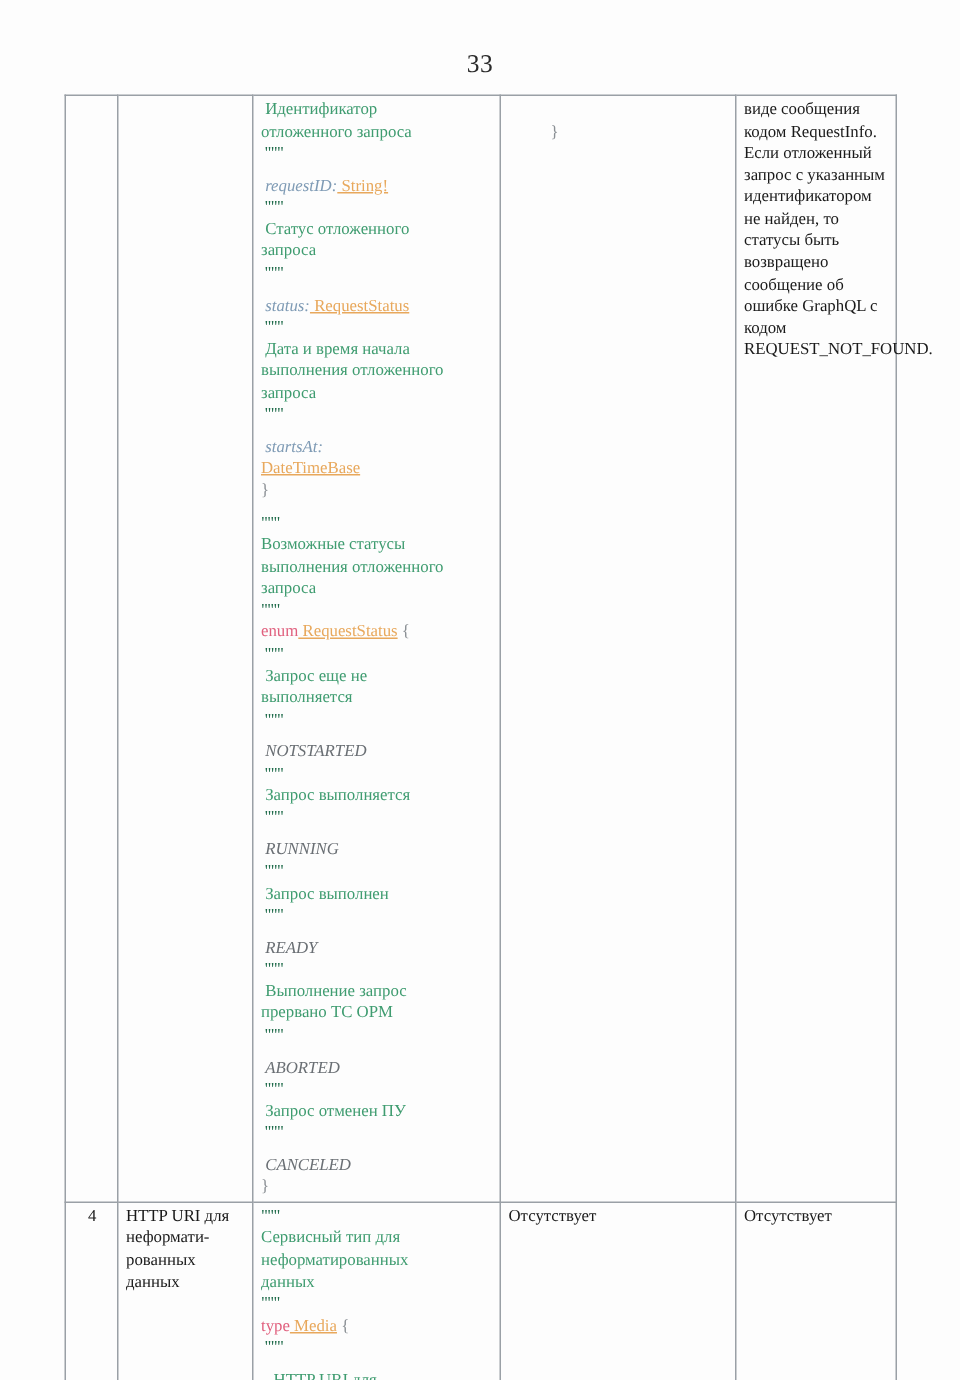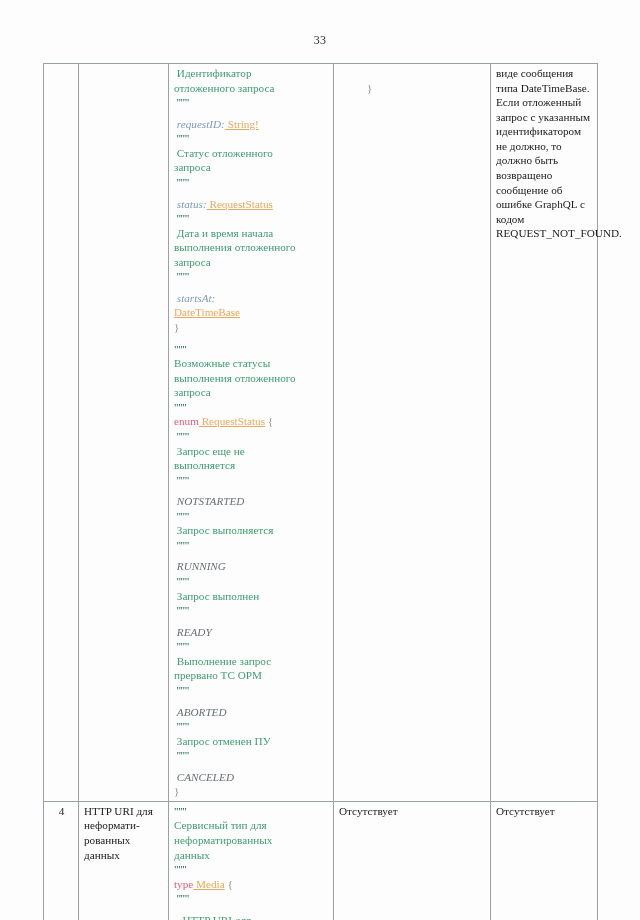--- a/index.html
+++ b/index.html
@@ -20,21 +20,21 @@
     inset: 0;
     background: #fdfdfd;
   }
   .page-number {
     position: absolute;
     top: 33px;
     left: 0;
     width: 640px;
     text-align: center;
     font-family: "Liberation Serif", serif;
-    font-size: 12px;
+    font-size: 17px;
     color: #2a2a2a;
     letter-spacing: 0.3px;
   }
   .doc-table {
     position: absolute;
     left: 43px;
     top: 63px;
     width: 554px;
     border-collapse: collapse;
     table-layout: fixed;
@@ -110,22 +110,22 @@
     </colgroup>
     <tbody>
       <tr>
         <td class="cell-num vtop"></td>
         <td class="cell-name vtop"></td>
         <td class="code vtop" id="code-0"><span class="ln"><span class="cmt"> Идентификатор</span></span><span class="ln"><span class="cmt">отложенного запроса</span></span><span class="ln"><span class="q"> """</span></span><span class="sp"></span><span class="ln"><span class="fld"> requestID:</span><span class="typ"> String!</span></span><span class="ln"><span class="q"> """</span></span><span class="ln"><span class="cmt"> Статус отложенного</span></span><span class="ln"><span class="cmt">запроса</span></span><span class="ln"><span class="q"> """</span></span><span class="sp"></span><span class="ln"><span class="fld"> status:</span><span class="typ"> RequestStatus</span></span><span class="ln"><span class="q"> """</span></span><span class="ln"><span class="cmt"> Дата и время начала</span></span><span class="ln"><span class="cmt">выполнения отложенного</span></span><span class="ln"><span class="cmt">запроса</span></span><span class="ln"><span class="q"> """</span></span><span class="sp"></span><span class="ln"><span class="fld"> startsAt:</span></span><span class="ln"><span class="typ">DateTimeBase</span></span><span class="ln"><span class="pun">}</span></span><span class="sp"></span><span class="ln"><span class="q">"""</span></span><span class="ln"><span class="cmt">Возможные статусы</span></span><span class="ln"><span class="cmt">выполнения отложенного</span></span><span class="ln"><span class="cmt">запроса</span></span><span class="ln"><span class="q">"""</span></span><span class="ln"><span class="kw">enum</span><span class="typ"> RequestStatus</span><span class="pun"> {</span></span><span class="ln"><span class="q"> """</span></span><span class="ln"><span class="cmt"> Запрос еще не</span></span><span class="ln"><span class="cmt">выполняется</span></span><span class="ln"><span class="q"> """</span></span><span class="sp"></span><span class="ln"><span class="fld" style="color: rgb(106, 111, 116);"> NOTSTARTED</span></span><span class="ln"><span class="q"> """</span></span><span class="ln"><span class="cmt"> Запрос выполняется</span></span><span class="ln"><span class="q"> """</span></span><span class="sp"></span><span class="ln"><span class="fld" style="color: rgb(106, 111, 116);"> RUNNING</span></span><span class="ln"><span class="q"> """</span></span><span class="ln"><span class="cmt"> Запрос выполнен</span></span><span class="ln"><span class="q"> """</span></span><span class="sp"></span><span class="ln"><span class="fld" style="color: rgb(106, 111, 116);"> READY</span></span><span class="ln"><span class="q"> """</span></span><span class="ln"><span class="cmt"> Выполнение запрос</span></span><span class="ln"><span class="cmt">прервано ТС ОРМ</span></span><span class="ln"><span class="q"> """</span></span><span class="sp"></span><span class="ln"><span class="fld" style="color: rgb(106, 111, 116);"> ABORTED</span></span><span class="ln"><span class="q"> """</span></span><span class="ln"><span class="cmt"> Запрос отменен ПУ</span></span><span class="ln"><span class="q"> """</span></span><span class="sp"></span><span class="ln"><span class="fld" style="color: rgb(106, 111, 116);"> CANCELED</span></span><span class="ln"><span class="pun">}</span></span></td>
         <td class="code vtop">
           <span class="pun">}</span>
         </td>
         <td class="cell-note vtop" id="note-0">
-            <p>виде сообщения типа DateTimeBase.</p>
-            <p>Если отложенный запрос с указанным идентификатором не должно, то должно быть возвращено сообщение об ошибке GraphQL с кодом REQUEST_NOT_FOUND.</p>
+            <p>виде сообщения кодом RequestInfo.</p>
+            <p>Если отложенный запрос с указанным идентификатором не найден, то статусы быть возвращено сообщение об ошибке GraphQL с кодом REQUEST_NOT_FOUND.</p>
           </td>
       </tr>
       <tr>
         <td class="cell-num vtop">4</td>
         <td class="cell-name vtop" id="name-1">HTTP URI для неформати-рованных данных</td>
         <td class="code vtop" id="code-1"><span class="ln"><span class="q">"""</span></span><span class="ln"><span class="cmt">Сервисный тип для</span></span><span class="ln"><span class="cmt">неформатированных</span></span><span class="ln"><span class="cmt">данных</span></span><span class="ln"><span class="q">"""</span></span><span class="ln"><span class="kw">type</span><span class="typ"> Media</span><span class="pun"> {</span></span><span class="ln"><span class="q"> """</span></span><span class="sp"></span><span class="ln"><span class="cmt">   HTTP URI для</span></span></td>
         <td class="cell-plain vtop">Отсутствует</td>
         <td class="cell-plain vtop">Отсутствует</td>
       </tr>
     </tbody>

